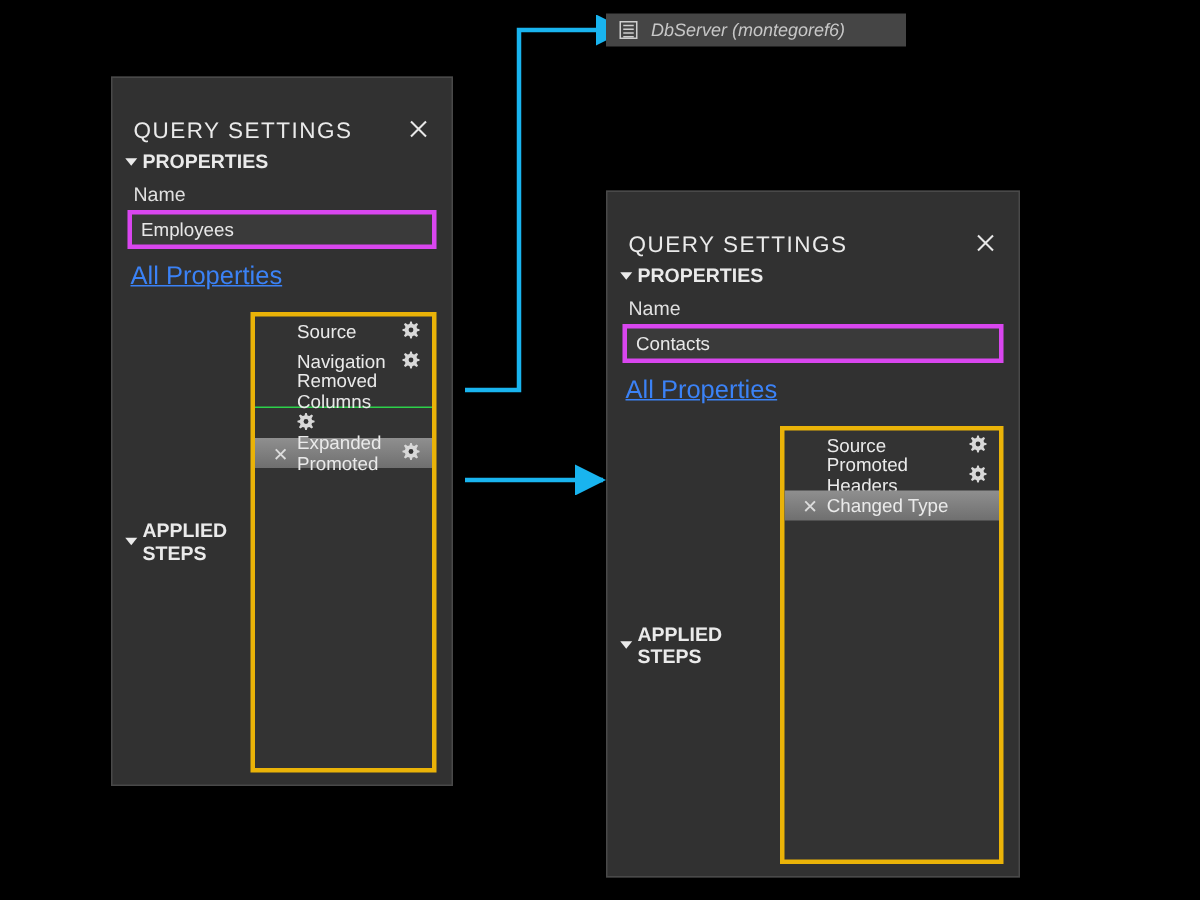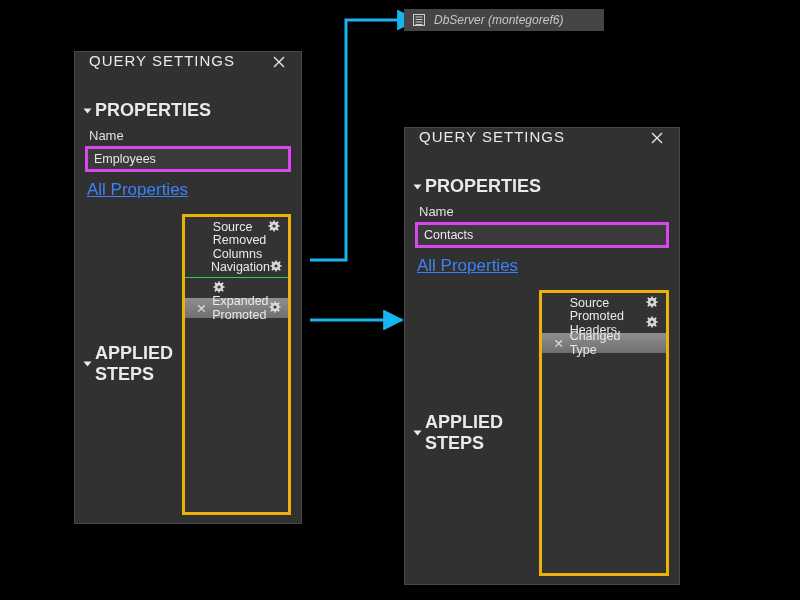--- a/index.html
+++ b/index.html
@@ -48,21 +48,21 @@
     border: 1px solid #494949;
     display: flex;
     flex-direction: column;
   }
   .panel-left  { left: 74px; top: 51px;  width: 228px; height: 473px; }
   .panel-right { left: 404px; top: 127px; width: 276px; height: 458px; }
 
   .title-bar {
     height: 44px;
     display: flex;
-    align-items: flex-start;
+    align-items: flex-end;
     justify-content: space-between;
     padding: 0 12px 0 14px;
     font-size: 15px;
     letter-spacing: 1px;
     color: #eaeaea;
   }
   .close-btn {
     width: 20px; height: 20px;
     display:flex; align-items:center; justify-content:center;
     cursor:pointer;
@@ -71,21 +71,21 @@
   .close-btn svg { display:block; }
 
   .section {
     padding: 0 10px;
   }
   .section-head {
     display:flex;
     align-items:center;
     gap:5px;
     font-weight:600;
-    font-size:18px;
+    font-size:13px;
     color:#eaeaea;
     padding: 4px 0 5px 0;
   }
   .tri {
     width:0;height:0;
     border-top:4px solid transparent;
     border-bottom:4px solid transparent;
     border-left:5px solid #eaeaea;
     transform: rotate(90deg);
     flex:0 0 auto;
@@ -216,33 +216,33 @@
         <div class="step-row">
           <span class="x">✕</span>
           <span class="lbl">Source</span>
           <span class="gear">
             <svg width="12" height="12" viewBox="0 0 12 12">
               <path d="M7 2 L8.2 2.3 L9.8 1.3 L10.7 2.2 L9.7 3.8 L10 5 L11.7 5.5 L11.7 6.5 L10 7 L9.7 8.2 L10.7 9.8 L9.8 10.7 L8.2 9.7 L7 10 L6.5 11.7 L5.5 11.7 L5 10 L3.8 9.7 L2.2 10.7 L1.3 9.8 L2.3 8.2 L2 7 L0.3 6.5 L0.3 5.5 L2 5 L2.3 3.8 L1.3 2.2 L2.2 1.3 L3.8 2.3 L5 2 L5.5 0.3 L6.5 0.3 Z" fill="#d8d8d8"></path>
               <circle cx="6" cy="6" r="1.6" fill="#333"></circle>
             </svg>
           </span>
         </div>
+        <div class="step-row">
+          <span class="x">✕</span>
+          <span class="lbl">Navigation</span>
+          <span class="gear">
+            <svg width="12" height="12" viewBox="0 0 12 12">
+              <path d="M7 2 L8.2 2.3 L9.8 1.3 L10.7 2.2 L9.7 3.8 L10 5 L11.7 5.5 L11.7 6.5 L10 7 L9.7 8.2 L10.7 9.8 L9.8 10.7 L8.2 9.7 L7 10 L6.5 11.7 L5.5 11.7 L5 10 L3.8 9.7 L2.2 10.7 L1.3 9.8 L2.3 8.2 L2 7 L0.3 6.5 L0.3 5.5 L2 5 L2.3 3.8 L1.3 2.2 L2.2 1.3 L3.8 2.3 L5 2 L5.5 0.3 L6.5 0.3 Z" fill="#d8d8d8"></path>
+              <circle cx="6" cy="6" r="1.6" fill="#333"></circle>
+            </svg>
+          </span>
+        </div>
         <div class="step-row no-gear">
           <span class="x">✕</span>
           <span class="lbl">Removed Columns</span>
-          <span class="gear">
-            <svg width="12" height="12" viewBox="0 0 12 12">
-              <path d="M7 2 L8.2 2.3 L9.8 1.3 L10.7 2.2 L9.7 3.8 L10 5 L11.7 5.5 L11.7 6.5 L10 7 L9.7 8.2 L10.7 9.8 L9.8 10.7 L8.2 9.7 L7 10 L6.5 11.7 L5.5 11.7 L5 10 L3.8 9.7 L2.2 10.7 L1.3 9.8 L2.3 8.2 L2 7 L0.3 6.5 L0.3 5.5 L2 5 L2.3 3.8 L1.3 2.2 L2.2 1.3 L3.8 2.3 L5 2 L5.5 0.3 L6.5 0.3 Z" fill="#d8d8d8"></path>
-              <circle cx="6" cy="6" r="1.6" fill="#333"></circle>
-            </svg>
-          </span>
-        </div>
-        <div class="step-row">
-          <span class="x">✕</span>
-          <span class="lbl">Navigation</span>
           <span class="gear">
             <svg width="12" height="12" viewBox="0 0 12 12">
               <path d="M7 2 L8.2 2.3 L9.8 1.3 L10.7 2.2 L9.7 3.8 L10 5 L11.7 5.5 L11.7 6.5 L10 7 L9.7 8.2 L10.7 9.8 L9.8 10.7 L8.2 9.7 L7 10 L6.5 11.7 L5.5 11.7 L5 10 L3.8 9.7 L2.2 10.7 L1.3 9.8 L2.3 8.2 L2 7 L0.3 6.5 L0.3 5.5 L2 5 L2.3 3.8 L1.3 2.2 L2.2 1.3 L3.8 2.3 L5 2 L5.5 0.3 L6.5 0.3 Z" fill="#d8d8d8"></path>
               <circle cx="6" cy="6" r="1.6" fill="#333"></circle>
             </svg>
           </span>
         </div>
         <div class="steps-divider"></div>
         <div class="step-row">
           <span class="x">✕</span>

